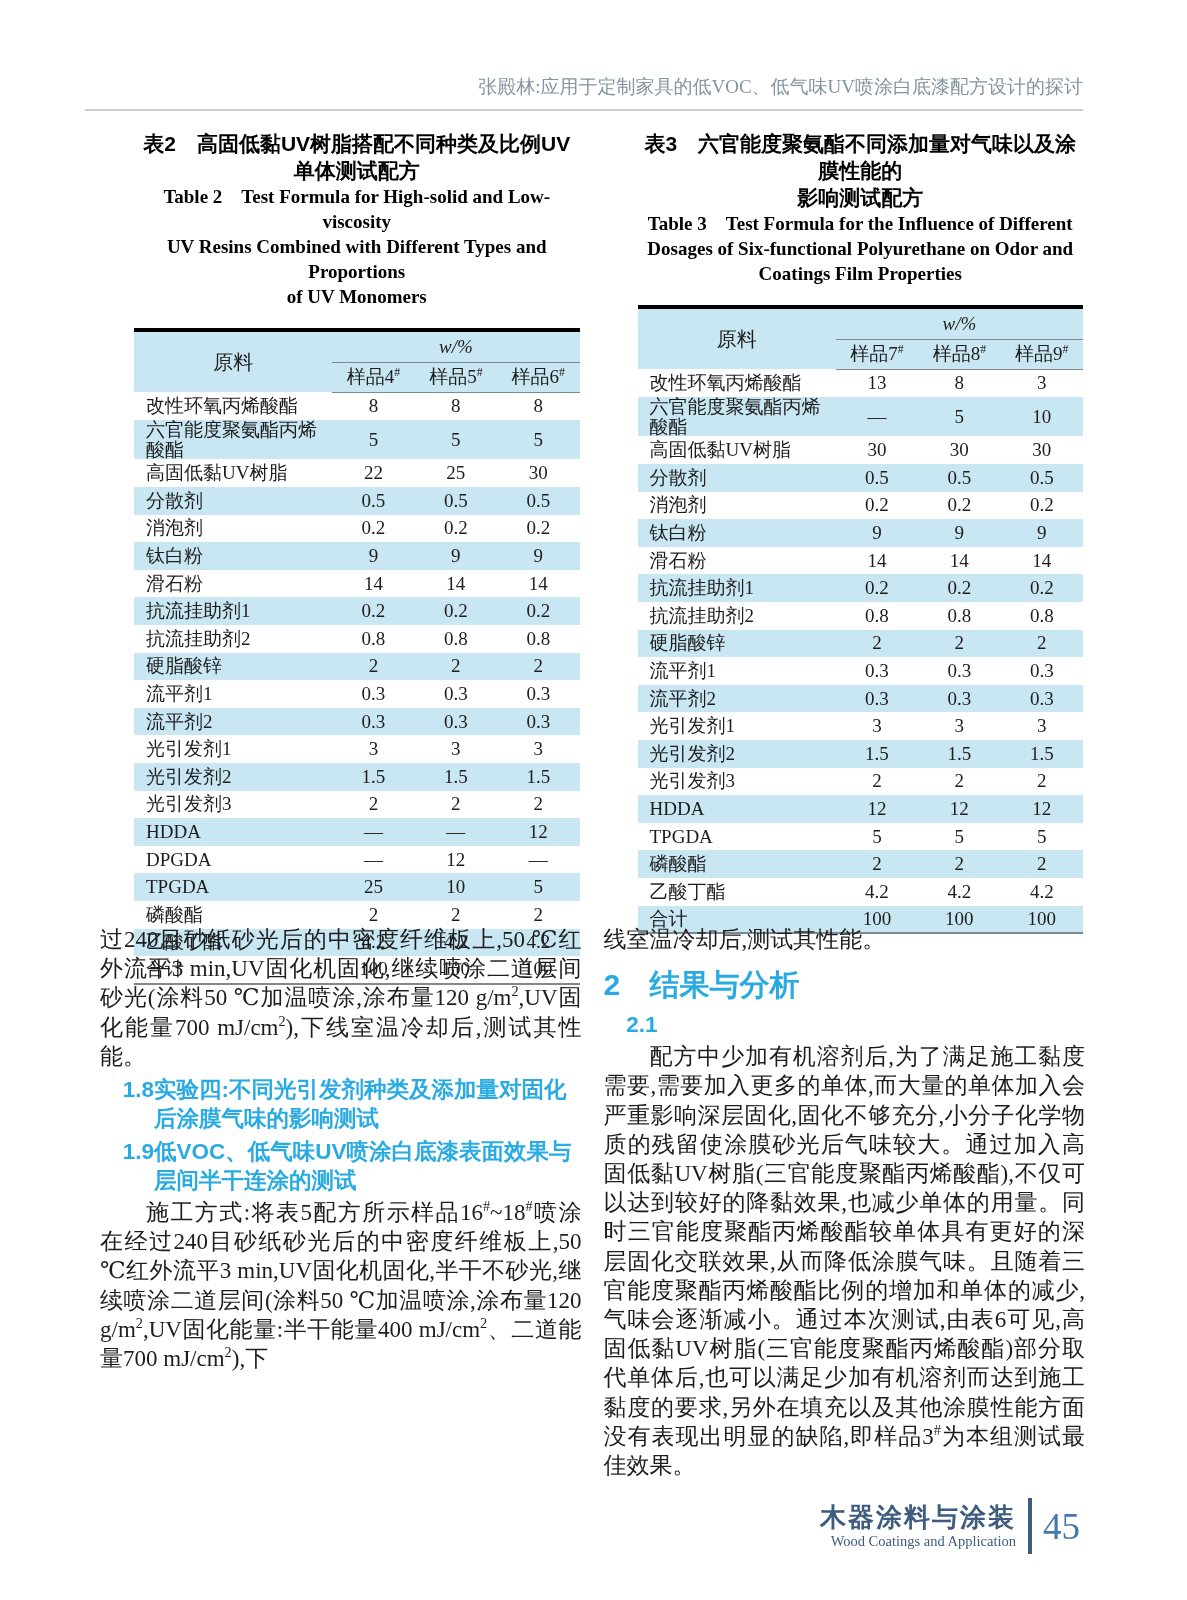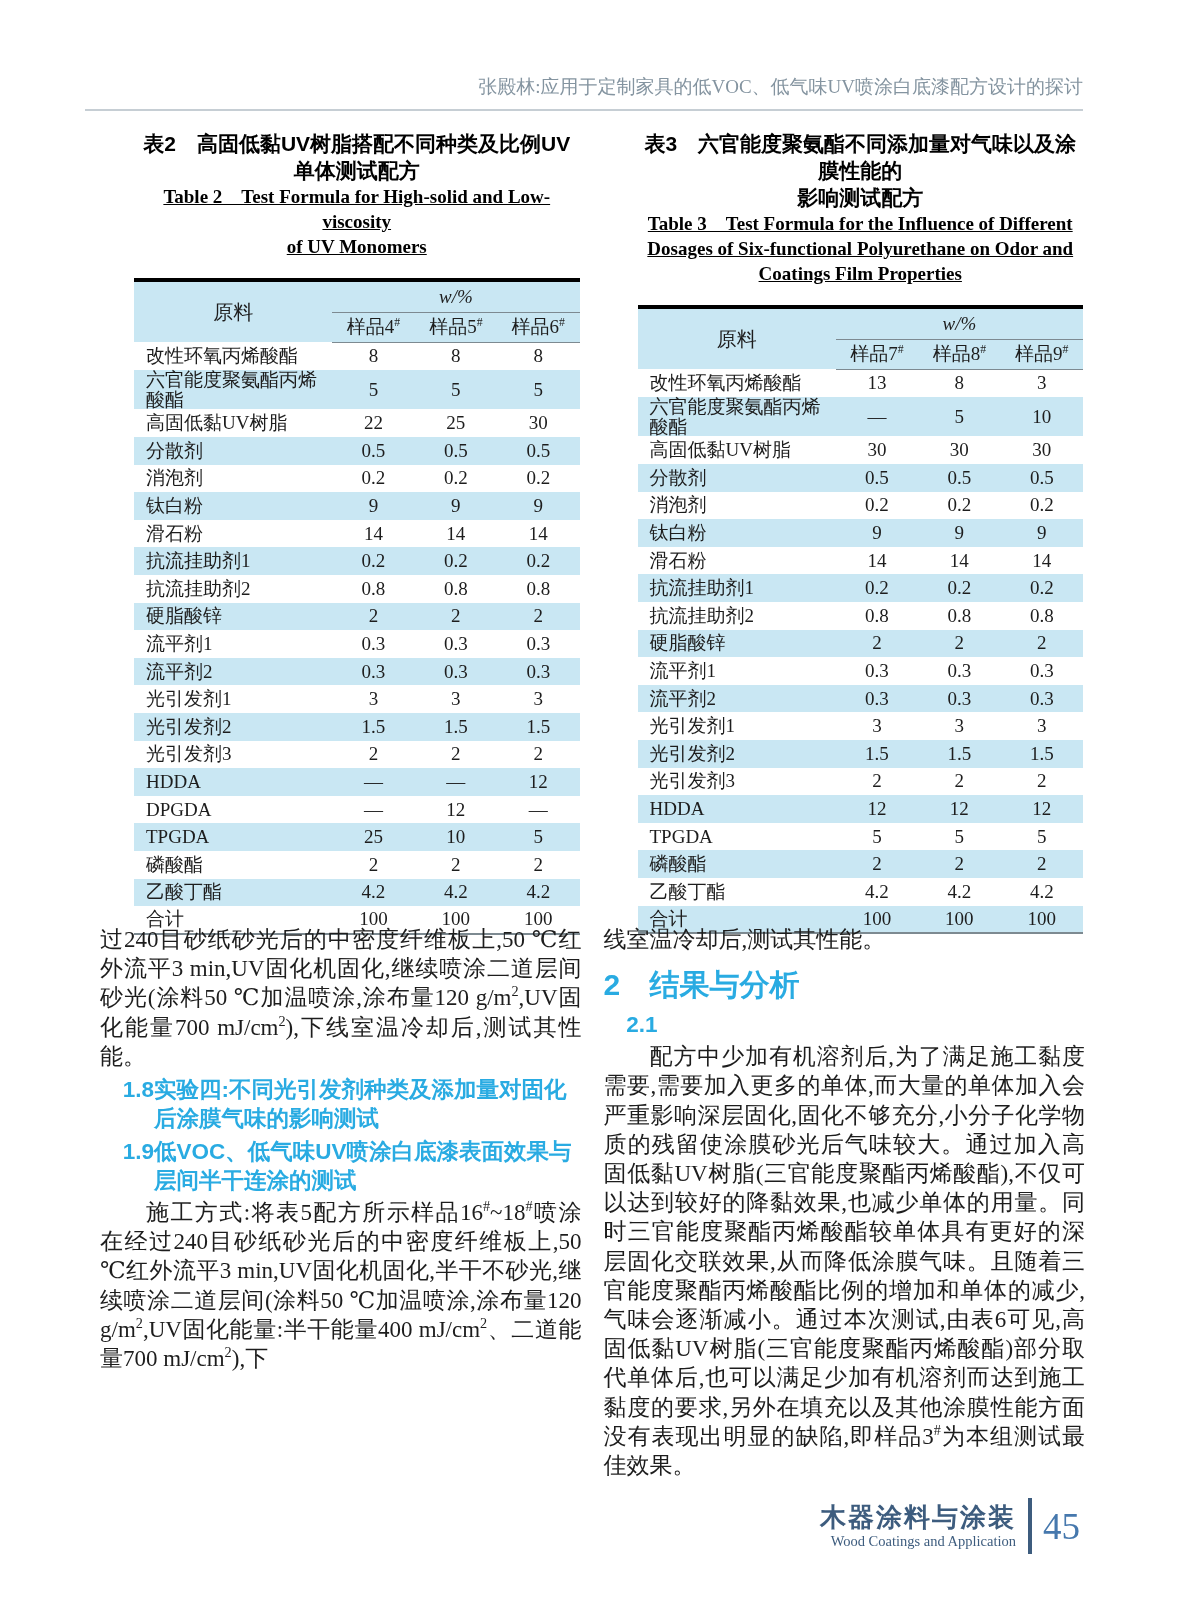--- a/index.html
+++ b/index.html
@@ -27,21 +27,20 @@
   }
   .table-block{height:795px;}
   .table-inner{margin-left:34px;margin-right:2px;}
   .tbl-title-zh{
     text-align:center;font-family:"Liberation Sans","DejaVu Sans",sans-serif;
     font-weight:bold;font-size:21px;line-height:27px;color:#000;
   }
   .tbl-title-en{
     text-align:center;font-weight:bold;font-size:19px;line-height:25px;color:#000;
     font-family:"Liberation Serif","DejaVu Serif",serif;
-    text-decoration:underline;
   }
   table.formula{
     width:100%;border-collapse:collapse;margin-top:19px;
     border-top:4px solid #000000;border-bottom:2px solid #7d8a91;
     font-size:19px;color:#1d1d1d;table-layout:fixed;
   }
   table.formula col.c-mat{width:44.5%;}
   table.formula col.c-val{width:18.5%;}
   table.formula thead{background:var(--row-blue);}
   table.formula th{font-weight:normal;padding:0;}
@@ -98,20 +97,21 @@
 </div>
 
 <div class="columns">
 
   <div class="col">
     <div class="table-block">
       <div class="table-inner">
         <div class="tbl-title-zh">表2　高固低黏UV树脂搭配不同种类及比例UV</div>
         <div class="tbl-title-zh">单体测试配方</div>
         <div class="tbl-title-en">Table 2　Test Formula for High-solid and Low-viscosity</div>
+        <div class="tbl-title-en">UV Resins Combined with Different Types and Proportions</div>
         <div class="tbl-title-en">of UV Monomers</div>
         <table class="formula">
           <colgroup>
               <col class="c-mat">
               <col class="c-val">
               <col class="c-val">
               <col class="c-val">
             </colgroup>
           <thead>
             <tr>

